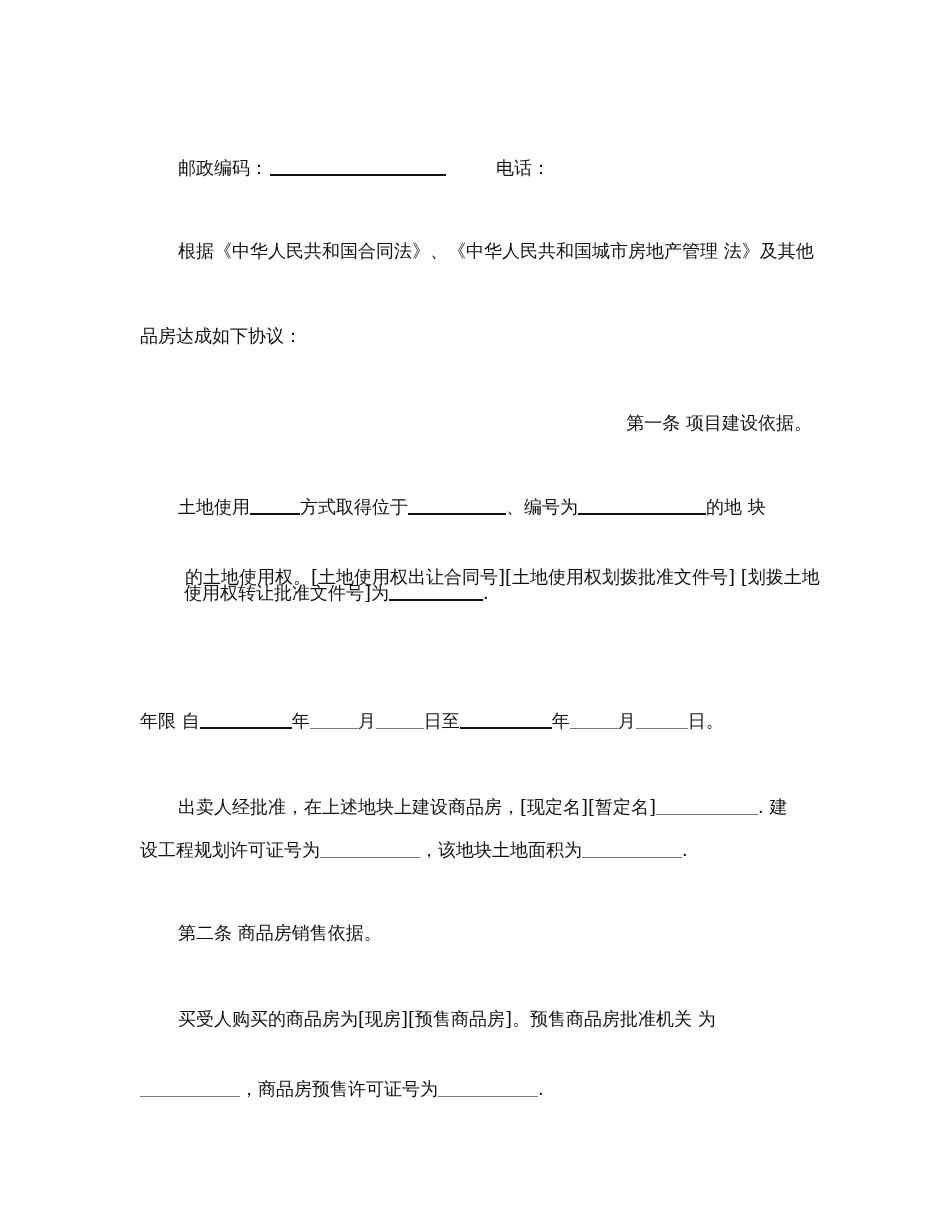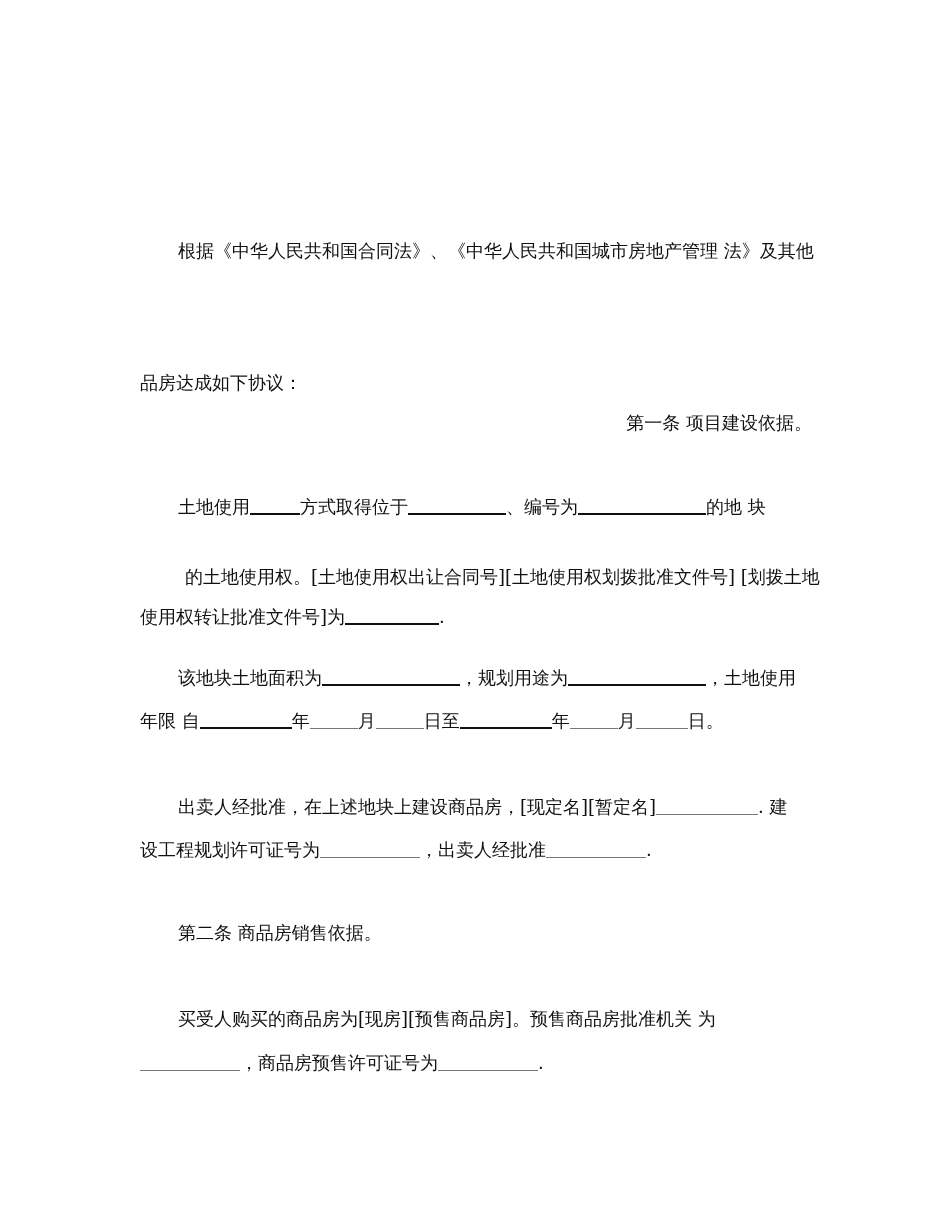--- a/index.html
+++ b/index.html
@@ -11,60 +11,60 @@
   .blank { display: inline-block; vertical-align: baseline; height: 1px; position: relative; top: 2px; }
   .blank.thick { border-bottom: 2px solid #111; }
   .blank.thin { border-bottom: 1px solid #777; }
   .gap { display: inline-block; }
 </style>
 </head>
 <body>
 
 <div class="page">
 
+  <div class="line" style="top:155px;">
+    <span class="gap" style="width:38px"></span><span>邮政编码：</span><span class="blank thick" style="width:176px; margin-left:2px;"></span><span class="gap" style="width:50px"></span><span>电话：</span>
+  </div>
 
   <div class="line" style="top:238px;">
     <span class="gap" style="width:38px"></span><span>根据《中华人民共和国合同法》、《中华人民共和国城市房地产管理  法》及其他</span>
   </div>
-  <div class="line" style="top:323px;margin-top:47px;">
+  <div class="line" style="top:323px;">
     <span>品房达成如下协议：</span>
   </div>
 
   <div class="line" style="top:410px;text-align:right;">
     <span class="gap" style="width:38px"></span><span>第一条  项目建设依据。</span>
   </div>
 
   <div class="line" style="top:494px;">
     <span class="gap" style="width:38px"></span><span>土地使用</span><span class="blank thick" style="width:50px"></span><span>方式取得位于</span><span class="blank thick" style="width:98px"></span><span>、编号为</span><span class="blank thick" style="width:128px"></span><span>的地  块</span>
   </div>
   <div class="line" style="top:564px;margin-left:45px;">
     <span>的土地使用权。[土地使用权出让合同号][土地使用权划拨批准文件号] [划拨土地</span>
   </div>
-  <div class="line" style="top:604px;">
+  <div class="line" style="top:580px;margin-left:44px;">
     <span>使用权转让批准文件号]为</span><span class="blank thick" style="width:94px"></span><span>.</span>
   </div>
 
-  <div class="line" style="top:665px;">
-    <span class="gap" style="width:38px"></span><span>该地块土地面积为</span><span class="blank thick" style="width:138px"></span><span>，规划用途为</span><span class="blank thick" style="width:138px"></span><span>，土地使用</span>
-  </div>
   <div class="line" style="top:708px;">
     <span>年限  自</span><span class="blank thick" style="width:92px"></span><span>年</span><span class="blank thin" style="width:48px"></span><span>月</span><span class="blank thin" style="width:48px"></span><span>日至</span><span class="blank thick" style="width:92px"></span><span>年</span><span class="blank thin" style="width:48px"></span><span>月</span><span class="blank thin" style="width:52px"></span><span>日。</span>
   </div>
 
   <div class="line" style="top:794px;">
     <span class="gap" style="width:38px"></span><span>出卖人经批准，在上述地块上建设商品房，[现定名][暂定名]</span><span class="blank thin" style="width:102px"></span><span>.  建</span>
   </div>
   <div class="line" style="top:837px;">
-    <span>设工程规划许可证号为</span><span class="blank thin" style="width:100px"></span><span>，出卖人经批准</span><span class="blank thin" style="width:100px"></span><span>.</span>
+    <span>设工程规划许可证号为</span><span class="blank thin" style="width:100px"></span><span>，该地块土地面积为</span><span class="blank thin" style="width:100px"></span><span>.</span>
   </div>
 
   <div class="line" style="top:920px;">
     <span class="gap" style="width:38px"></span><span>第二条  商品房销售依据。</span>
   </div>
 
   <div class="line" style="top:1006px;">
     <span class="gap" style="width:38px"></span><span>买受人购买的商品房为[现房][预售商品房]。预售商品房批准机关  为</span>
   </div>
-  <div class="line" style="top:1050px;">
+  <div class="line" style="top:1076px;">
     <span class="blank thin" style="width:100px"></span><span>，商品房预售许可证号为</span><span class="blank thin" style="width:100px"></span><span>.</span>
   </div>
 
 </div>
 
 </body></html>

